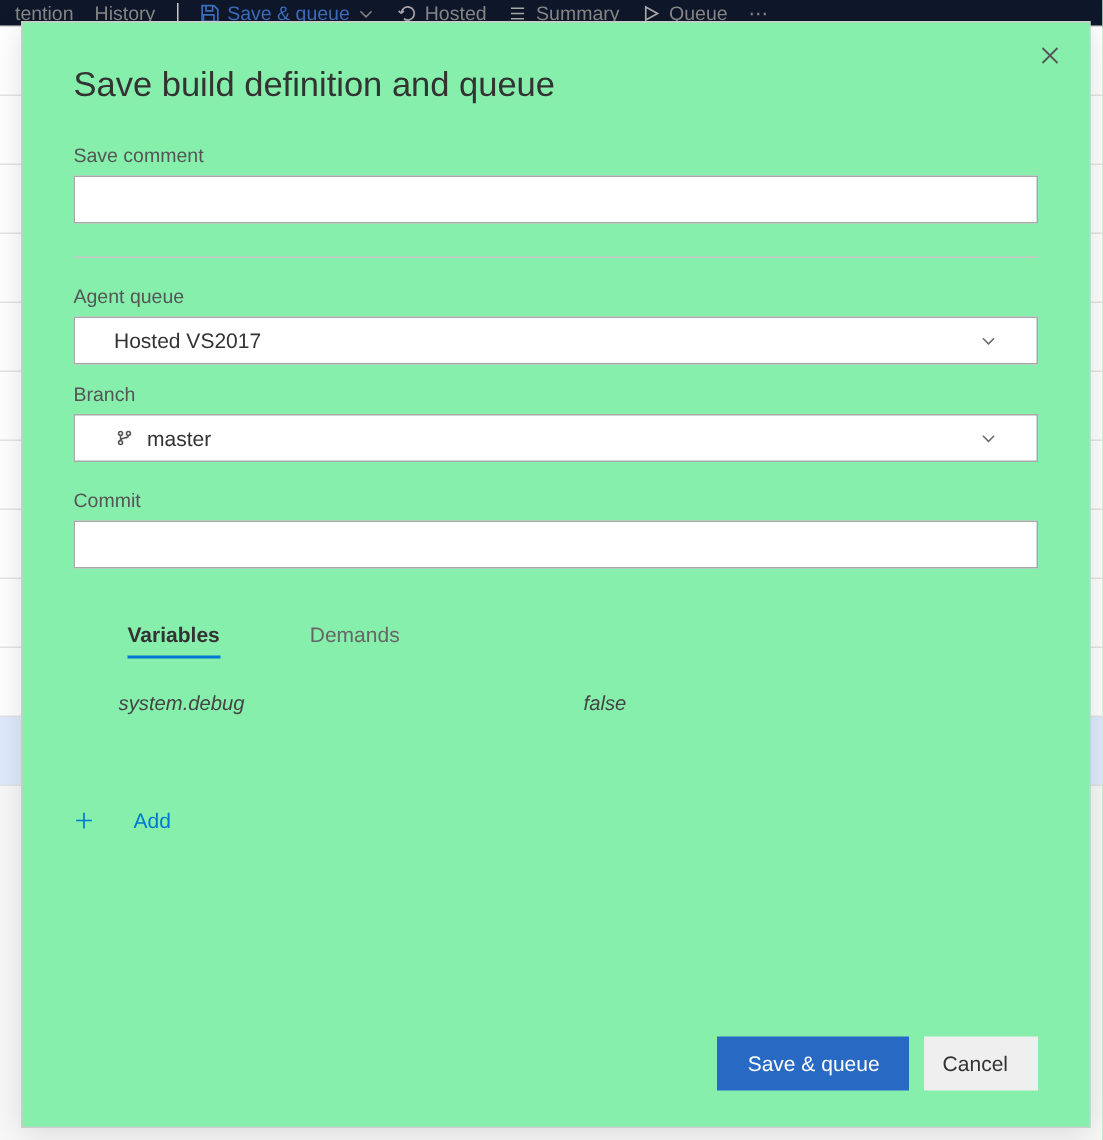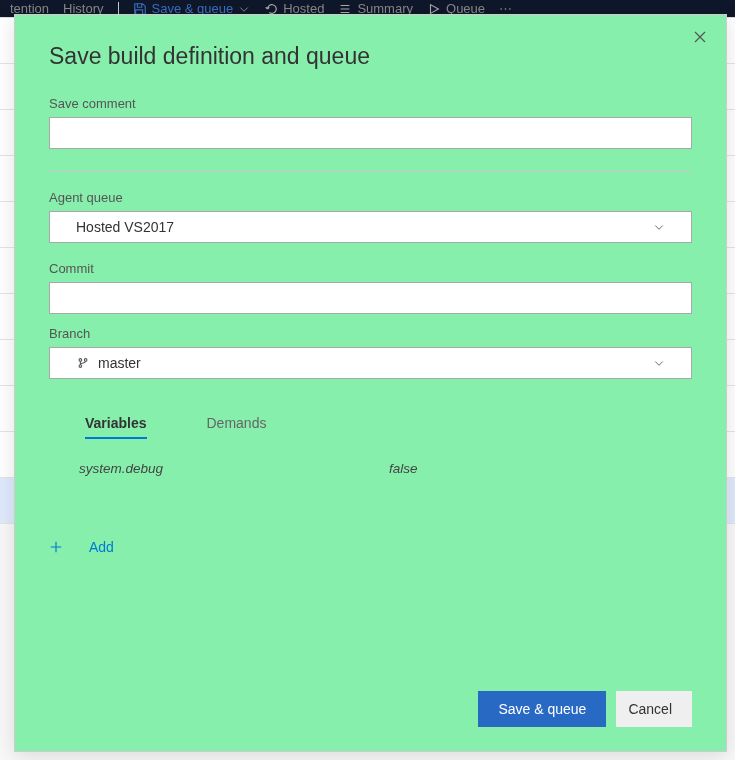--- a/index.html
+++ b/index.html
@@ -226,42 +226,42 @@
   <hr class="hr-under">
 
   <div class="field">
     <label class="field-label">Agent queue</label>
     <div class="select-wrap">
       <span class="value">Hosted VS2017</span>
       <svg class="chevron" viewBox="0 0 16 16">
           <path fill="none" stroke="#666" stroke-width="1.3" d="M3 6l5 5 5-5"></path>
         </svg>
     </div>
-  </div>
-
-  <div class="field">
-    <label class="field-label">Commit</label>
-    <input class="text-input" type="text" value="" style="">
   </div>
 
   <div class="field" style="margin-top:-6px;">
     <label class="field-label">Branch</label>
     <div class="select-wrap">
       <span class="value">
         <svg class="small-svg" viewBox="0 0 16 16">
             <path fill="none" stroke="#555" stroke-width="1.2" d="M5 3a1.5 1.5 0 1 1 0 3 1.5 1.5 0 0 1 0-3zm6 0a1.5 1.5 0 1 1 0 3 1.5 1.5 0 0 1 0-3zM5 10a1.5 1.5 0 1 1 0 3 1.5 1.5 0 0 1 0-3zm0-4v4m6-4c0 3-6 1-6 4"></path>
           </svg>
         <span>master</span>
       </span>
       <svg class="chevron" viewBox="0 0 16 16">
           <path fill="none" stroke="#666" stroke-width="1.3" d="M3 6l5 5 5-5"></path>
         </svg>
     </div>
   </div>
 
+  <div class="field">
+    <label class="field-label">Commit</label>
+    <input class="text-input" type="text" value="" style="">
+  </div>
+
   <div class="tabs">
     <div class="tab active">Variables</div>
     <div class="tab">Demands</div>
   </div>
 
   <div class="var-row">
     <span class="var-name">system.debug</span>
     <span class="var-value">false</span>
   </div>
 

